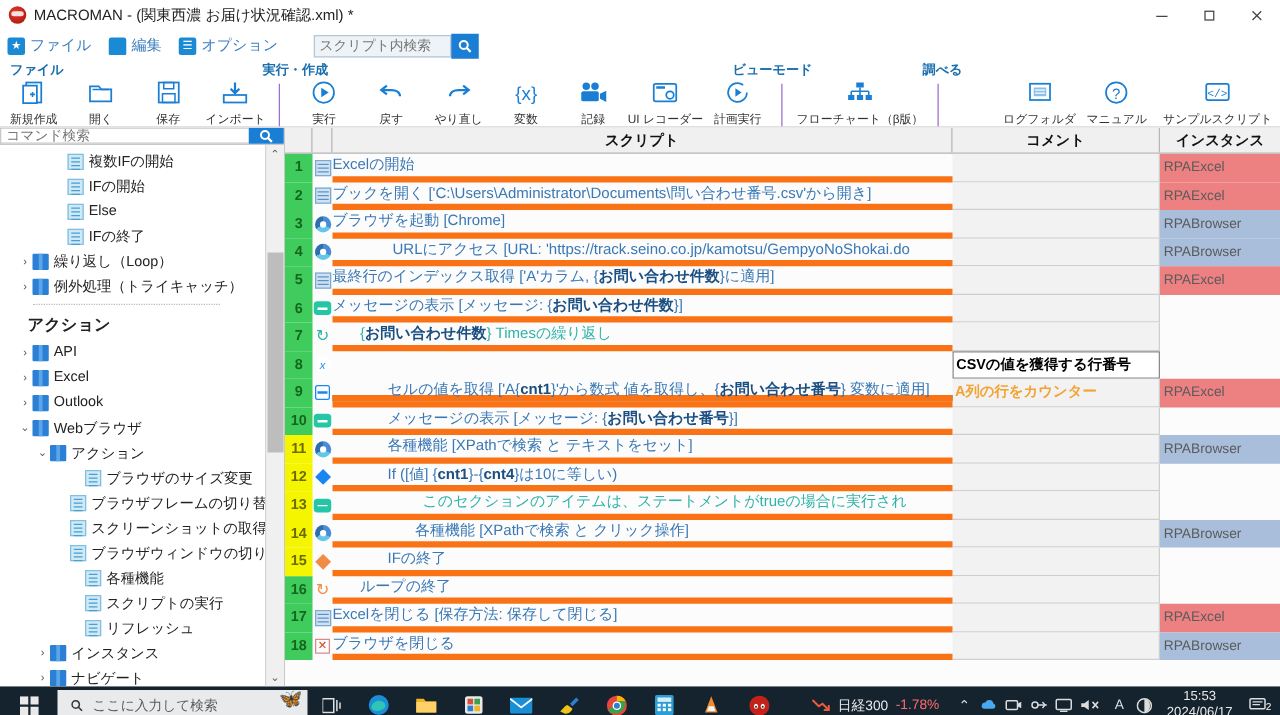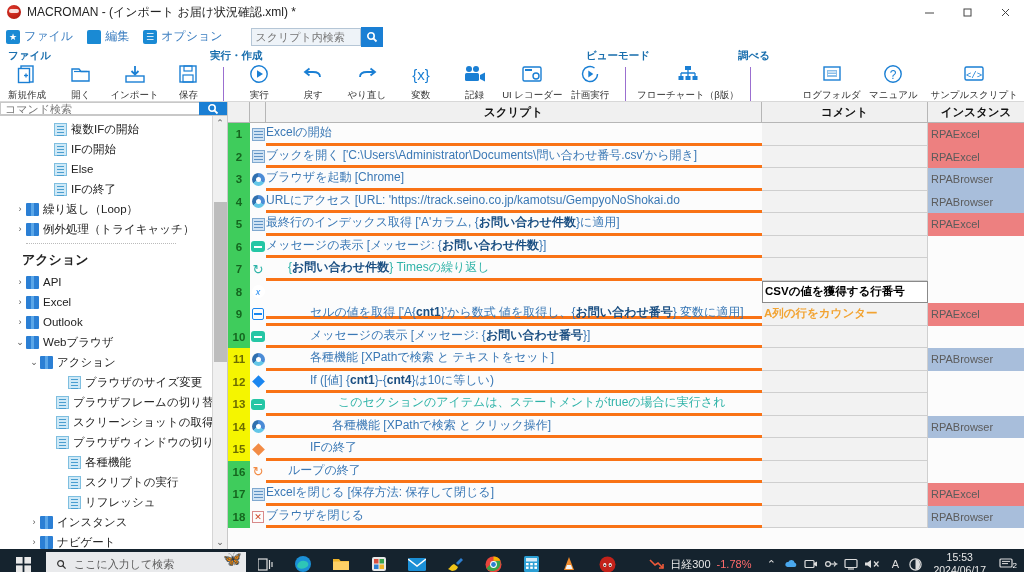--- a/index.html
+++ b/index.html
@@ -88,21 +88,21 @@
   .hc.comment{width:166px;}
   .hc.instance{width:96px;border-right:0;}
   #grid-rows{flex:1;overflow:hidden;}
   .row{display:flex;height:22.5px;align-items:stretch;}
   .c-num{width:22px;display:flex;align-items:center;justify-content:center;
     font-size:11.5px;font-weight:bold;color:#1b5e20;}
   .c-num.green{background:#3fcc5c;color:#15661f;}
   .c-num.yellow{background:#f5f500;color:#6b6b00;}
   .c-ico{width:16px;display:flex;align-items:center;justify-content:center;}
   .c-script{flex:1;display:flex;align-items:center;overflow:hidden;white-space:nowrap;
-    font-size:12px;border-bottom:3px solid #f97316;position:relative;}
+    font-size:12px;border-bottom:5px solid #f97316;position:relative;}
   .c-script .txt{overflow:hidden;white-space:nowrap;display:block;}
   .c-comment{width:166px;border:1px solid #cfcfcf;border-top:0;border-left:0;
     background:#f2f2f2;display:flex;align-items:center;padding-left:2px;font-size:11.5px;
     overflow:hidden;white-space:nowrap;}
   .c-instance{width:96px;display:flex;align-items:center;padding-left:3px;
     font-size:11px;color:#5b5b5b;overflow:hidden;white-space:nowrap;}
   .inst-excel{background:#ed8080;}
   .inst-browser{background:#a8bedb;}
   .row.selected .c-script{background:#15803d;margin-top:35px;}
   .row.selected .c-script .txt{color:#fff;}
@@ -155,21 +155,21 @@
   #clock{font-size:10.5px;line-height:13px;text-align:center;margin:0 8px;}
   #notif{width:24px;display:flex;align-items:center;justify-content:center;position:relative;font-size:13px;}
   #notif .badge{position:absolute;right:1px;bottom:1px;background:#15232e;color:#fff;font-size:8px;}
   svg{display:block;}
 </style>
 </head>
 <body>
 
 <div id="titlebar">
   <div id="app-icon"></div>
-  <div id="title-text">MACROMAN - (インポート お届け状況確認.xml) *</div>
+  <div id="title-text">MACROMAN - (関東西濃 お届け状況確認.xml) *</div>
   <div class="win-btns">
     <div class="win-btn">
       <svg width="11" height="11" viewBox="0 0 11 11">
           <line x1="1" y1="6" x2="10" y2="6" stroke="#444" stroke-width="1"></line>
         </svg>
     </div>
     <div class="win-btn">
       <svg width="11" height="11" viewBox="0 0 11 11">
           <rect x="2" y="2" width="7" height="7" fill="none" stroke="#444" stroke-width="1"></rect>
         </svg>
@@ -231,35 +231,35 @@
         <svg width="22" height="22" viewBox="0 0 22 22">
             <path d="M2 6h7l2 2.5h8V18H2z" fill="none" stroke="#1a7fd4" stroke-width="1.4"></path>
             <path d="M4 8.5h13" stroke="#1a7fd4" stroke-width="1.2"></path>
           </svg>
       </span>
       <span class="rb-lbl">開く</span>
     </div>
     <div class="rb-btn">
       <span class="rb-ico">
         <svg width="22" height="22" viewBox="0 0 22 22">
-            <rect x="2" y="13" width="18" height="6" fill="none" stroke="#1a7fd4" stroke-width="1.4"></rect>
-            <path d="M11 3v8M7.5 8l3.5 3.5L14.5 8" fill="none" stroke="#1a7fd4" stroke-width="1.8"></path>
-          </svg>
-      </span>
-      <span class="rb-lbl">インポート</span>
-    </div>
-    <div class="rb-btn">
-      <span class="rb-ico">
-        <svg width="22" height="22" viewBox="0 0 22 22">
             <rect x="3" y="3" width="16" height="16" fill="none" stroke="#1a7fd4" stroke-width="1.4"></rect>
             <rect x="7" y="3" width="8" height="5" fill="none" stroke="#1a7fd4" stroke-width="1.2"></rect>
             <rect x="6" y="12" width="10" height="7" fill="none" stroke="#1a7fd4" stroke-width="1.2"></rect>
           </svg>
       </span>
       <span class="rb-lbl">保存</span>
+    </div>
+    <div class="rb-btn">
+      <span class="rb-ico">
+        <svg width="22" height="22" viewBox="0 0 22 22">
+            <rect x="2" y="13" width="18" height="6" fill="none" stroke="#1a7fd4" stroke-width="1.4"></rect>
+            <path d="M11 3v8M7.5 8l3.5 3.5L14.5 8" fill="none" stroke="#1a7fd4" stroke-width="1.8"></path>
+          </svg>
+      </span>
+      <span class="rb-lbl">インポート</span>
     </div>
 
     <div class="rb-sep"></div>
 
     <div class="rb-btn">
       <span class="rb-ico">
         <svg width="22" height="22" viewBox="0 0 22 22">
             <circle cx="11" cy="11" r="8.2" fill="none" stroke="#1a7fd4" stroke-width="1.4"></circle>
             <path d="M9 7.2l6 3.8-6 3.8z" fill="#1a7fd4"></path>
           </svg>
@@ -540,21 +540,21 @@
           </div>
           <div class="c-comment"></div>
           <div class="c-instance inst-browser">RPABrowser</div>
         </div>
         <div class="row">
           <div class="c-num green">4</div>
           <div class="c-ico">
             <span class="g g-chrome"></span>
           </div>
           <div class="c-script">
-            <span class="txt tx-blue" style="padding-left: 0px;">URLにアクセス [URL: 'https://track.seino.co.jp/kamotsu/GempyoNoShokai.do</span>
+            <span class="txt tx-blue" style="padding-left: 0px; margin-left: 48px;">URLにアクセス [URL: 'https://track.seino.co.jp/kamotsu/GempyoNoShokai.do</span>
           </div>
           <div class="c-comment"></div>
           <div class="c-instance inst-browser">RPABrowser</div>
         </div>
         <div class="row">
           <div class="c-num green">5</div>
           <div class="c-ico">
             <span class="g g-excel"></span>
           </div>
           <div class="c-script">

